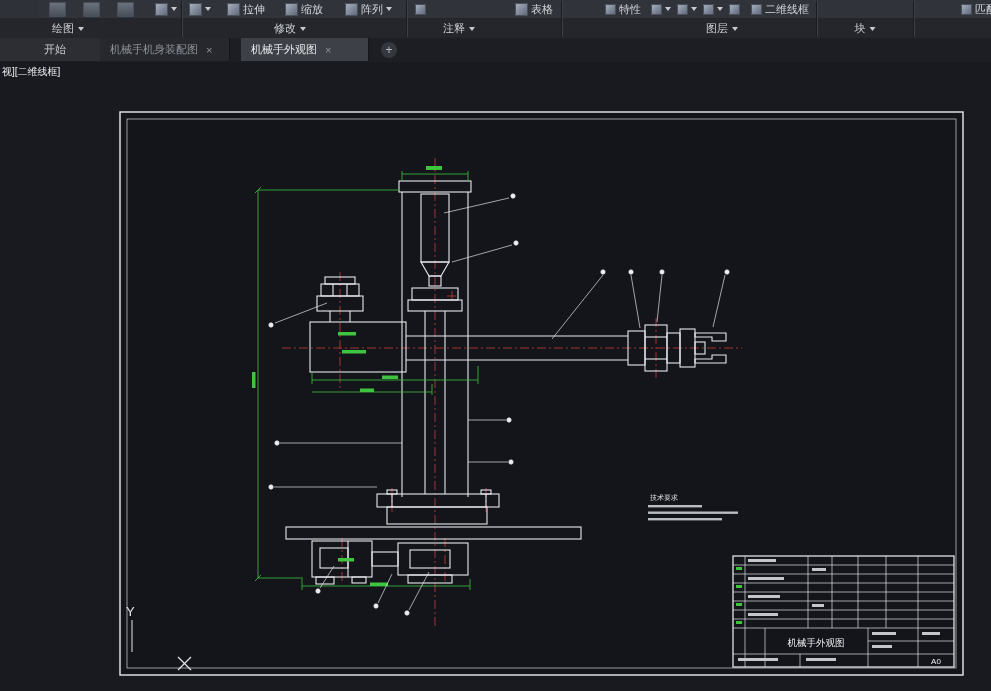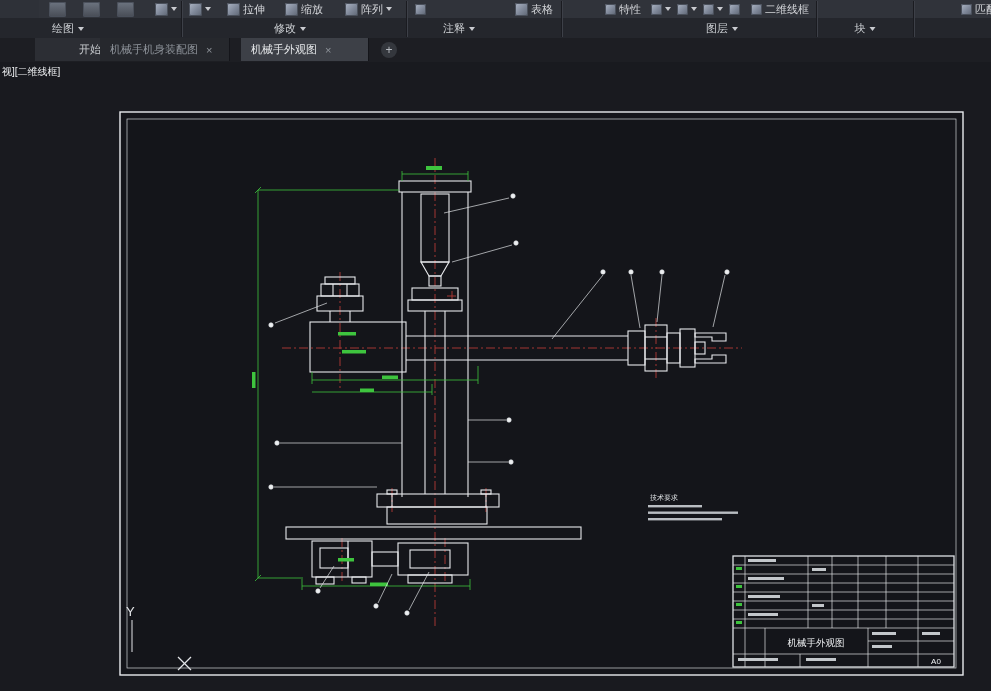--- a/index.html
+++ b/index.html
@@ -21,21 +21,21 @@
          border-top:4px solid #c9cbd0;}
   .panel-label{position:absolute;top:3px;transform:translateX(-50%);display:flex;align-items:center;gap:4px;
                color:#ced1d5;font-size:11px;}
   .sep{position:absolute;top:1px;height:36px;width:1px;background:#1a1b20;box-shadow:1px 0 0 #3d4048;}
 
   
   .tabbar{position:absolute;top:38px;left:0;width:991px;height:24px;background:#1d1e23;}
   .tab{position:absolute;top:0;height:23px;display:flex;align-items:center;gap:8px;
        padding:0 10px;box-sizing:border-box;font-size:11px;border-right:1px solid #14151a;cursor:default;}
   .tab .x{font-size:11px;color:#8e939a;}
-  .tab-start{left:0;width:111px;background:#2c2e34;color:#c8cbcf;justify-content:center;margin-left:35px;}
+  .tab-start{left:0;width:111px;background:#2c2e34;color:#c8cbcf;justify-content:center;}
   .tab-doc1{left:100px;width:130px;background:#26282d;color:#8e939a;}
   .tab-doc2{left:241px;width:128px;background:#3d4047;color:#e7e9eb;}
   .tab-new{position:absolute;left:381px;top:4px;width:16px;height:16px;border-radius:8px;background:#34373d;
            color:#b8bcc2;font-size:12px;line-height:16px;text-align:center;cursor:default;}
 
   
   .canvas{position:absolute;top:62px;left:0;width:991px;height:629px;background:#191a1f;}
   .vplabel{position:absolute;top:3px;left:2px;color:#edeff1;font-size:10px;}
   svg{position:absolute;top:0;left:0;}
 </style>

